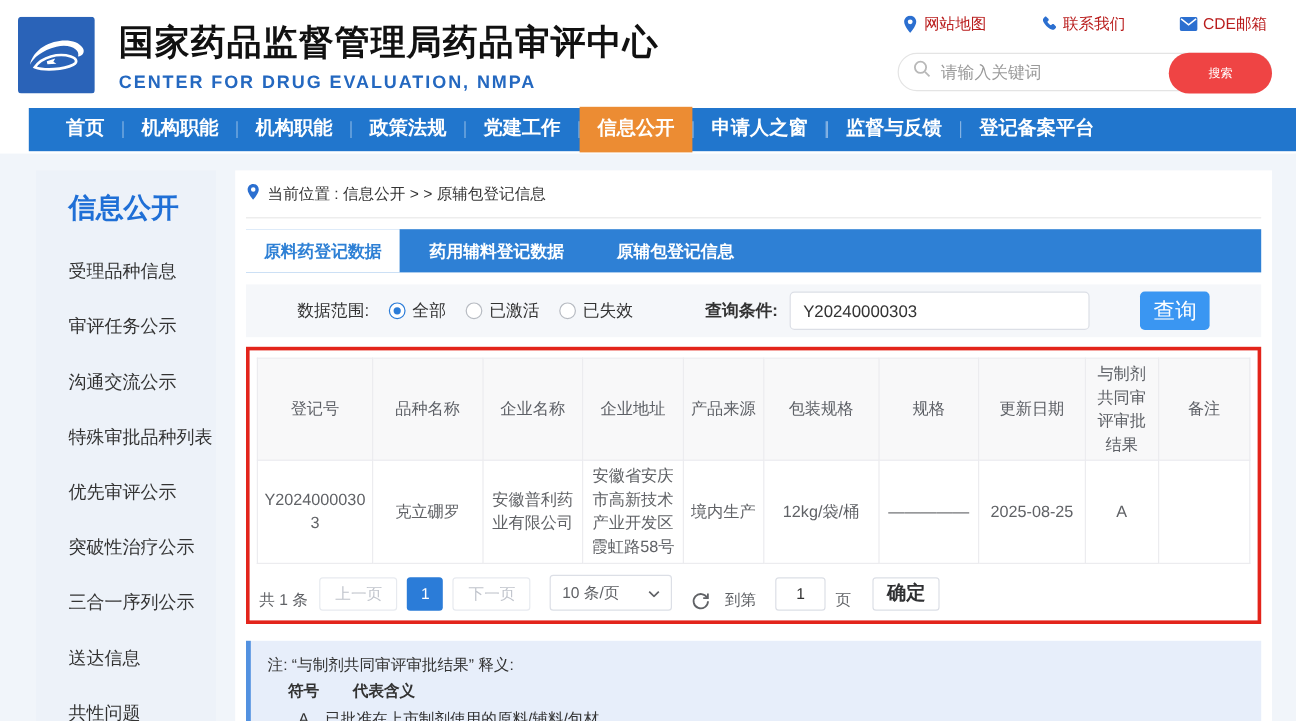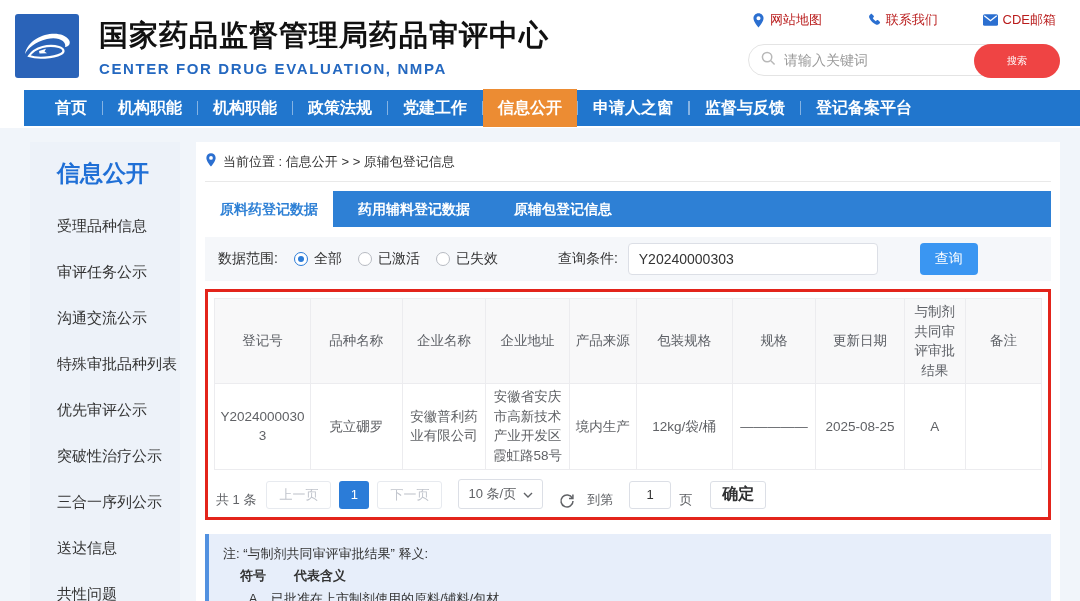--- a/index.html
+++ b/index.html
@@ -33,39 +33,39 @@
   .sidebar-title { font-size:23px; font-weight:bold; color:#1f6fd6; margin-bottom:28px; }
   .sidebar-item { font-size:15px; color:#333; margin-bottom:27px; cursor:pointer; white-space:nowrap; }
 
   .main-card { position:absolute; left:196px; top:14px; width:864px; min-height:452px; background:#fff; padding:0 9px 16px; }
   .breadcrumb { display:flex; align-items:center; gap:6px; height:40px; border-bottom:1px solid #e9e9e9; font-size:13px; color:#333; }
 
   .tabs { margin-top:9px; height:36px; background:#2e80d5; display:flex; }
   .tab { padding:0 15px; line-height:36px; color:#fff; font-size:14px; font-weight:bold; cursor:pointer; margin-right:14px; }
   .tab.active { background:#fff; color:#2e80d5; margin-right:10px; }
 
-  .filter-bar { margin-top:10px; height:44px; background:#f5f7fa; display:flex; align-items:center; font-size:14px; color:#333; padding:0 13px; }
+  .filter-bar { margin-top:10px; height:44px; background:#f5f7fa; display:flex; align-items:center; font-size:14px; color:#333; padding:0 13px;justify-content:center; }
   .radio-opt { display:flex; align-items:center; gap:6px; margin-left:16px; cursor:pointer; }
   .radio { width:14px; height:14px; border-radius:50%; border:1px solid #b7bbc2; background:#fff; position:relative; }
   .radio.checked { border-color:#2b7cd8; }
   .radio.checked::after { content:""; position:absolute; left:3px; top:3px; width:6px; height:6px; border-radius:50%; background:#2b7cd8; }
-  .q-label { margin-left:60px; }
+  .q-label { margin-left:60px;font-weight:bold; }
   .q-input { margin-left:10px; width:250px; height:32px; border:1px solid #dcdfe6; border-radius:4px; font-size:14px; color:#333; padding:0 10px; outline:0; font-family:inherit; }
-  .q-btn { margin-left:42px; width:58px; height:32px; background:#3a96f2; color:#fff; border:0; border-radius:4px; font-size:14px; cursor:pointer; font-family:inherit; }
+  .q-btn { margin-left:42px; width:58px; height:32px; background:#3a96f2; color:#fff; border:0; border-radius:4px; font-size:18px; cursor:pointer; font-family:inherit; }
 
   .region { margin-top:8px; border:3px solid #e3241b; padding:6px 6px 7px; }
   table { width:100%; border-collapse:collapse; table-layout:fixed; text-align:center; }
   th { background:#f8f8f9; color:#5d6066; font-weight:normal; font-size:13.5px; height:60px; border:1px solid #ececef; padding:3px 4px; line-height:1.45; }
   td { background:#fff; color:#606266; font-size:13.5px; height:78px; border:1px solid #ececef; padding:3px 4px; word-break:break-all; line-height:1.45; }
 
   .pagination { display:flex; align-items:flex-end; padding:9px 2px 1px; font-size:13px; color:#606266; }
   .pg-total { margin-right:10px; }
   .pg-nav { height:28px; line-height:26px; padding:0 12px; background:#fff; border:1px solid #e7eaef; color:#c0c4cc; border-radius:3px; margin-right:8px; cursor:pointer; }
   .pg-cur { width:30px; height:28px; line-height:28px; text-align:center; background:#2b7cd8; color:#fff; border-radius:3px; margin-right:8px; cursor:pointer; }
-  .pg-size { height:30px; border:1px solid #dcdfe6; border-radius:3px; padding:0 9px; display:flex; align-items:center; gap:7px; margin-left:8px; cursor:pointer; background:#fff; }
+  .pg-size { height:30px; border:1px solid #dcdfe6; border-radius:3px; padding:0 9px; display:flex; align-items:center; gap:24px; margin-left:8px; cursor:pointer; background:#fff; }
   .pg-refresh { margin:0 12px 0 16px; cursor:pointer; display:flex; align-items:center; }
   .pg-goto-label { margin:0 8px; }
   .pg-goto { width:42px; height:28px; border:1px solid #dcdfe6; border-radius:3px; text-align:center; font-size:13px; color:#333; outline:0; font-family:inherit; }
   .pg-confirm { height:28px; padding:0 11px; margin-left:10px; border:1px solid #dcdfe6; border-radius:3px; background:#fff; font-weight:bold; font-size:16px; color:#303133; cursor:pointer; font-family:inherit; }
 
   .note-box { margin-top:14px; background:#e7eefa; border-left:4px solid #5291e0; padding:9px 14px 11px; font-size:13px; color:#333; line-height:1.75; }
   .note-row { padding-left:12px; display:flex; }
   .note-row.head { font-weight:bold;gap:23px; }
   .note-sym { display:inline-block; width:36px; text-align:center; flex:0 0 36px; }
 </style>

